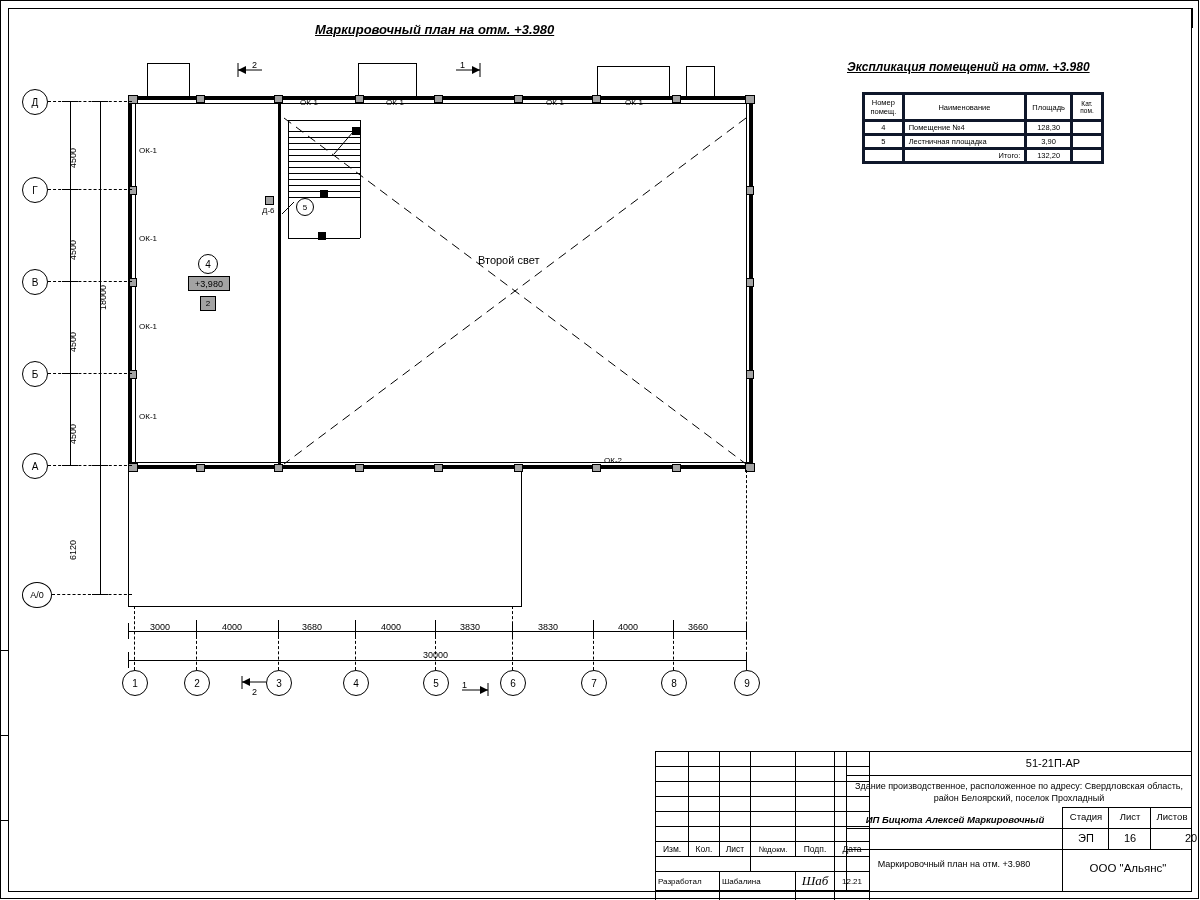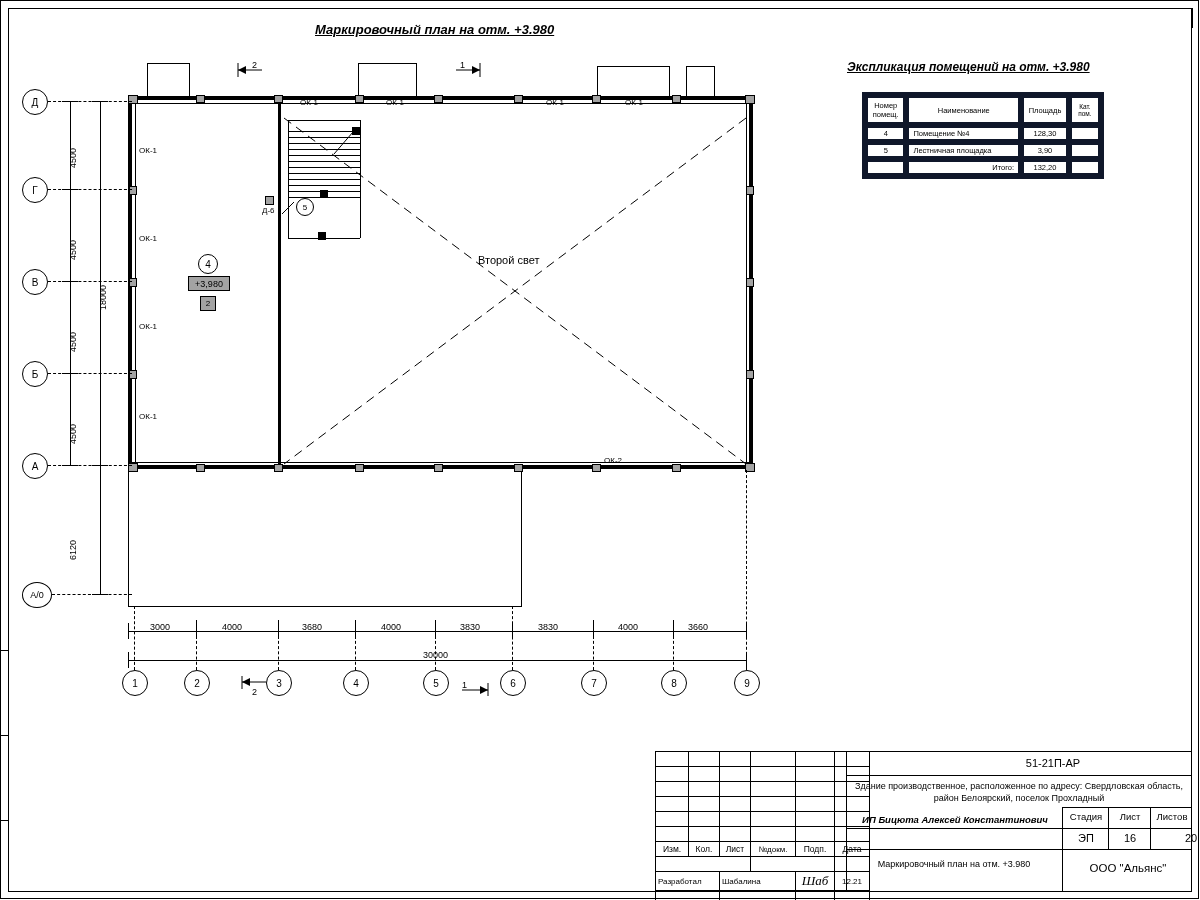--- a/index.html
+++ b/index.html
@@ -17,21 +17,21 @@
   .txt8{position:absolute;font-size:8px;white-space:nowrap;}
   .txt11{position:absolute;font-size:11px;white-space:nowrap;}
   .circ{position:absolute;border:1px solid #000;border-radius:50%;display:flex;align-items:center;justify-content:center;font-size:10px;background:#fff;}
   .circ-s{width:16px;height:16px;font-size:8px;}
   .sq{position:absolute;border:1px solid #000;display:flex;align-items:center;justify-content:center;font-size:8px;background:#a3a3a3;}
   .dash-h{position:absolute;height:0;border-top:1px dashed #000;}
   .dash-v{position:absolute;width:0;border-left:1px dashed #000;}
   .wall{position:absolute;background:#000;}
   .vert-lbl{position:absolute;font-size:9px;transform:rotate(-90deg);transform-origin:left top;white-space:nowrap;}
   table.expl{position:absolute;border-collapse:collapse;font-size:7.5px;}
-  table.expl td,table.expl th{border:6px solid #0f172a;padding:1px 2px;text-align:center;font-weight:normal;}
+  table.expl td,table.expl th{border:3px solid #0f172a;padding:1px 2px;text-align:center;font-weight:normal;}
   table.expl td.left{text-align:left;padding-left:4px;}
   table.expl td.right{text-align:right;padding-right:4px;}
   table.stamp{position:absolute;border-collapse:collapse;font-size:8.5px;}
   table.stamp td{border:1px solid #000;padding:0 2px;text-align:center;vertical-align:middle;height:14px;}
   .sig{font-family:"Liberation Serif", serif;font-style:italic;font-size:13px;line-height:9px;}
   .center{text-align:center;}
   .room-label{position:absolute;font-size:11px;white-space:nowrap;}
   .hatchline{position:absolute;background:#000;height:1px;}
 </style>
 </head>
@@ -390,21 +390,21 @@
   <div class="ln h1px" style="left:846px;top:849px;width:346px;"></div>
   <div class="ln h1px" style="left:1062px;top:807px;width:130px;"></div>
   <div class="ln v1px" style="left:1062px;top:807px;height:85px;"></div>
   <div class="ln v1px" style="left:1108px;top:807px;height:42px;"></div>
   <div class="ln v1px" style="left:1150px;top:807px;height:42px;"></div>
   <div class="ln h1px" style="left:846px;top:891px;width:346px;"></div>
 
   <div class="txt11 center" style="left:846px;top:757px;width:414px;text-align:center;font-weight:normal;">51-21П-АР</div>
   <div style="position:absolute;left:850px;top:780px;width:338px;text-align:center;font-size:9px;line-height:12px;">Здание производственное, расположенное по адресу: Свердловская область, район Белоярский, поселок Прохладный</div>
 
-  <div class="txt" style="left:855px;top:814px;width:200px;text-align:center;font-style:italic;font-weight:bold;font-size:9.5px;">ИП Бицюта Алексей Константинович</div>
+  <div class="txt" style="left:855px;top:814px;width:200px;text-align:center;font-style:italic;font-weight:bold;font-size:9.5px;">ИП Бицюта Алексей Маркировочный</div>
   <div style="position:absolute;left:850px;top:858px;width:208px;text-align:center;font-size:9px;line-height:12px;">Маркировочный план на отм. +3.980</div>
 
   <div class="txt" style="left:1064px;top:811px;width:44px;text-align:center;font-size:9.5px;">Стадия</div>
   <div class="txt" style="left:1110px;top:811px;width:40px;text-align:center;font-size:9.5px;">Лист</div>
   <div class="txt" style="left:1152px;top:811px;width:40px;text-align:center;font-size:9.5px;">Листов</div>
 
   <div class="txt11" style="left:1064px;top:832px;width:44px;text-align:center;">ЭП</div>
   <div class="txt11" style="left:1110px;top:832px;width:40px;text-align:center;">16</div>
   <div class="txt11" style="left:1171px;top:832px;width:40px;text-align:center;">20</div>
 

